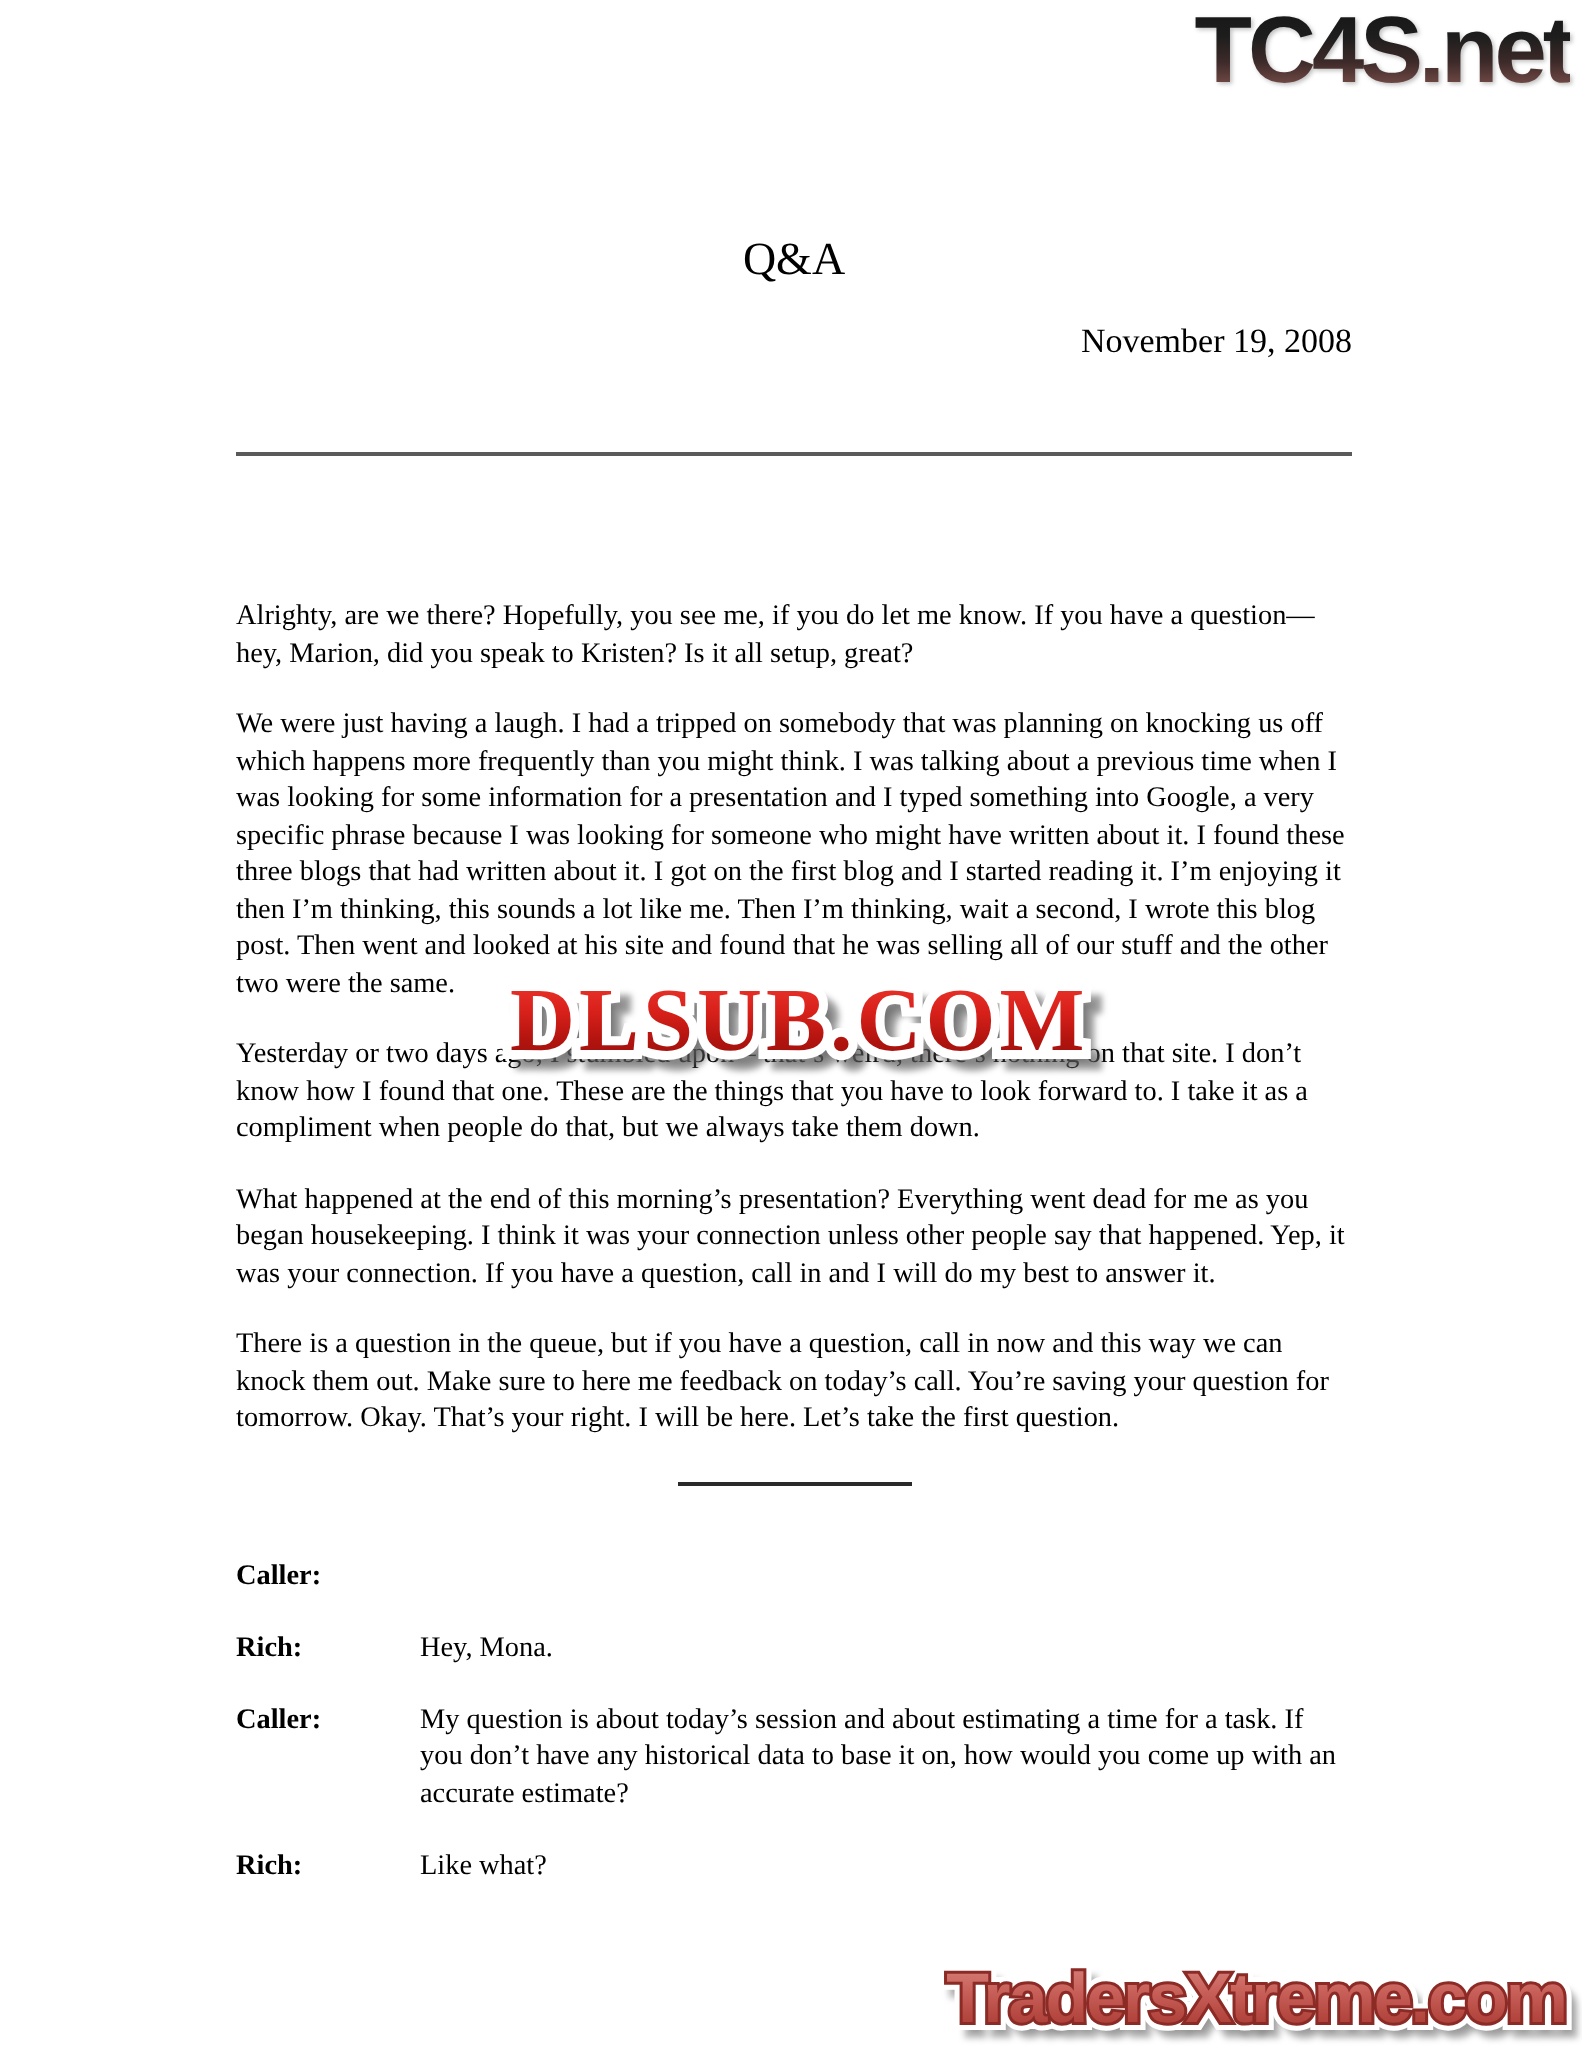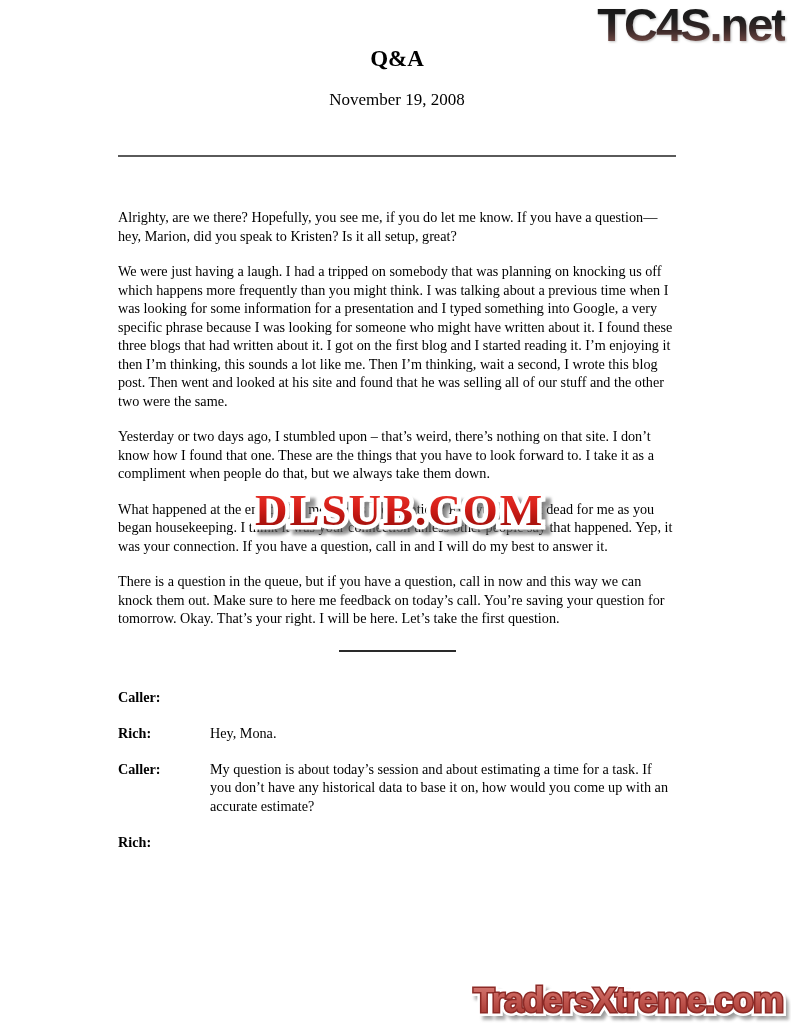--- a/index.html
+++ b/index.html
@@ -13,46 +13,46 @@
     font-family: "Liberation Serif", serif;
     color: #000000;
   }
   .content {
     position: absolute;
     left: 118px;
     top: 0;
     width: 558px;
   }
   .doc-title {
-    margin-top: 45px;
+    margin-top: 116px;
     text-align: center;
     font-size: 23px;
-    font-weight: bold;
+    font-weight: normal;
     line-height: 27px;
   }
   .doc-date {
     margin-top: 18px;
-    text-align: center;
+    text-align: right;
     font-size: 17px;
     line-height: 20px;
   }
   .top-rule {
     margin-top: 45px;
     border: 0;
     border-top: 2px solid #5a5a5a;
     height: 0;
     width: 100%;
   }
   .body-text p {
     font-size: 14.2px;
     line-height: 18.5px;
     margin: 0 0 17px 0;
     text-align: left;
   }
-  .body-text p:first-child { margin-top: 51px; }
+  .body-text p:first-child { margin-top: 71px; }
   .section-divider {
     width: 117px;
     border: 0;
     border-top: 2px solid #2a2a2a;
     height: 0;
     margin: 22px auto 0 auto;
   }
   .dialogue { margin-top: 36px; }
   .dialogue-row {
     display: flex;
@@ -185,20 +185,21 @@
       <div class="dialogue-row">
         <span class="speaker">Rich:</span>
         <span class="speech">Hey, Mona.</span>
       </div>
       <div class="dialogue-row">
         <span class="speaker">Caller:</span>
         <span class="speech">My question is about today’s session and about estimating a time for a task. If you don’t have any historical data to base it on, how would you come up with an accurate estimate?</span>
       </div>
       <div class="dialogue-row">
         <span class="speaker">Rich:</span>
+        <span class="speech">Like what?</span>
       </div>
     </div>
   </div>
 
   <div class="wm wm-dlsub">
     <span class="sizer">DLSUB.COM</span>
     <span class="layer shadow">DLSUB.COM</span>
     <span class="layer outline">DLSUB.COM</span>
     <span class="layer fill">DLSUB.COM</span>
   </div>

